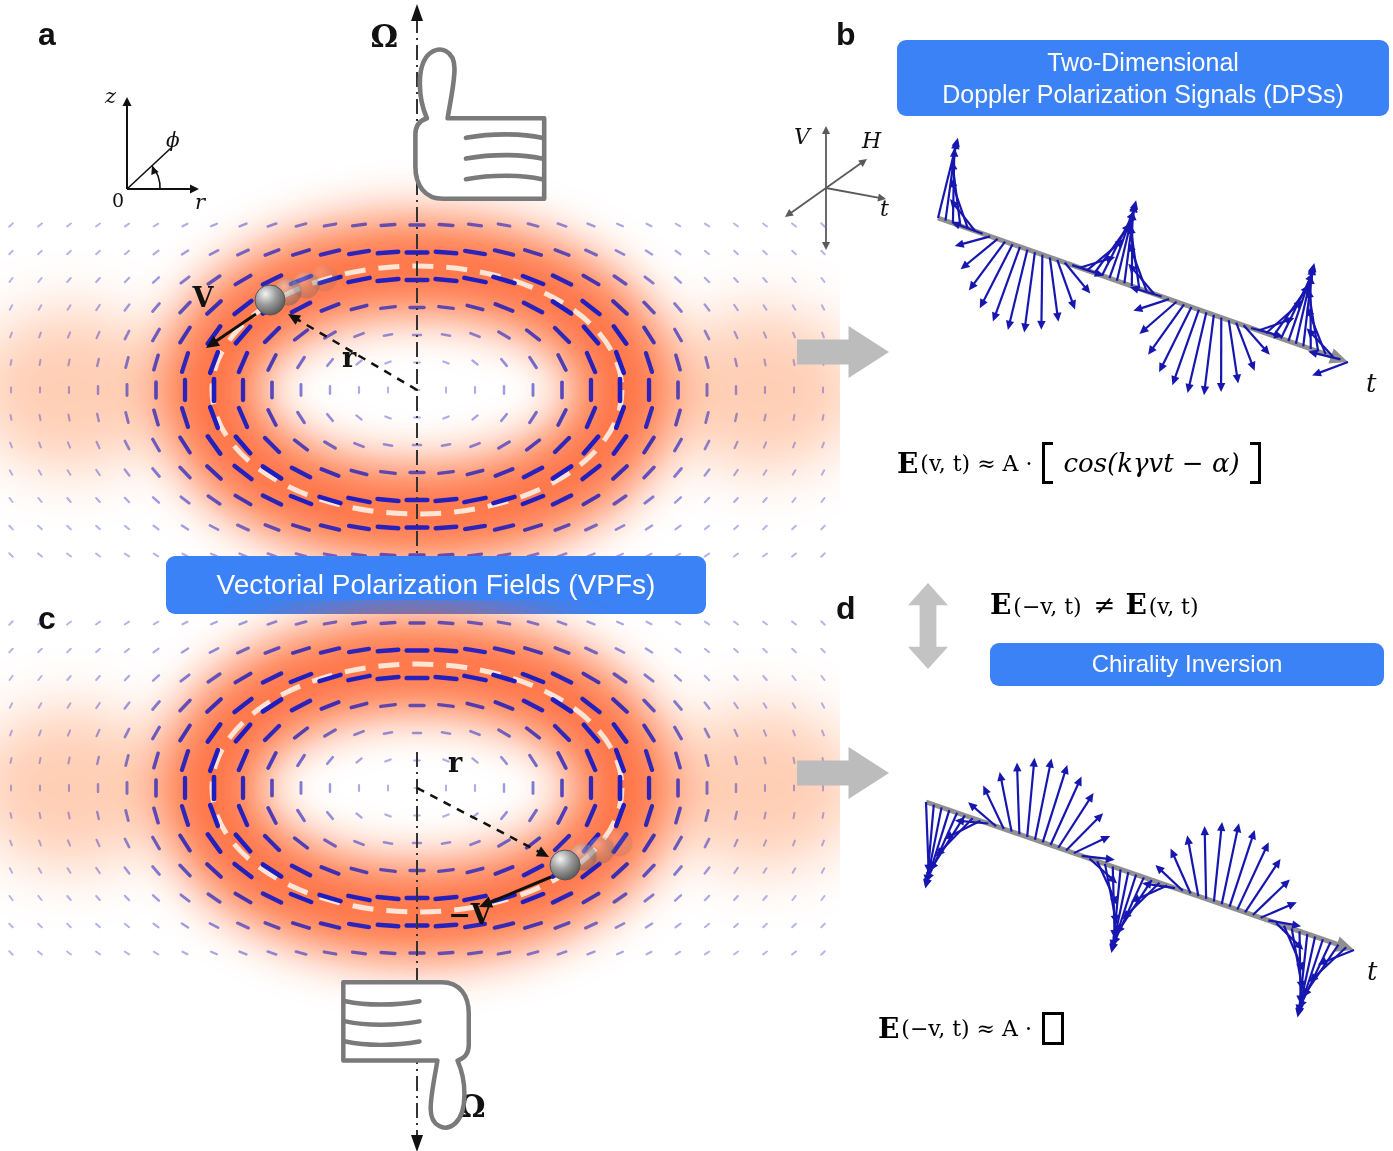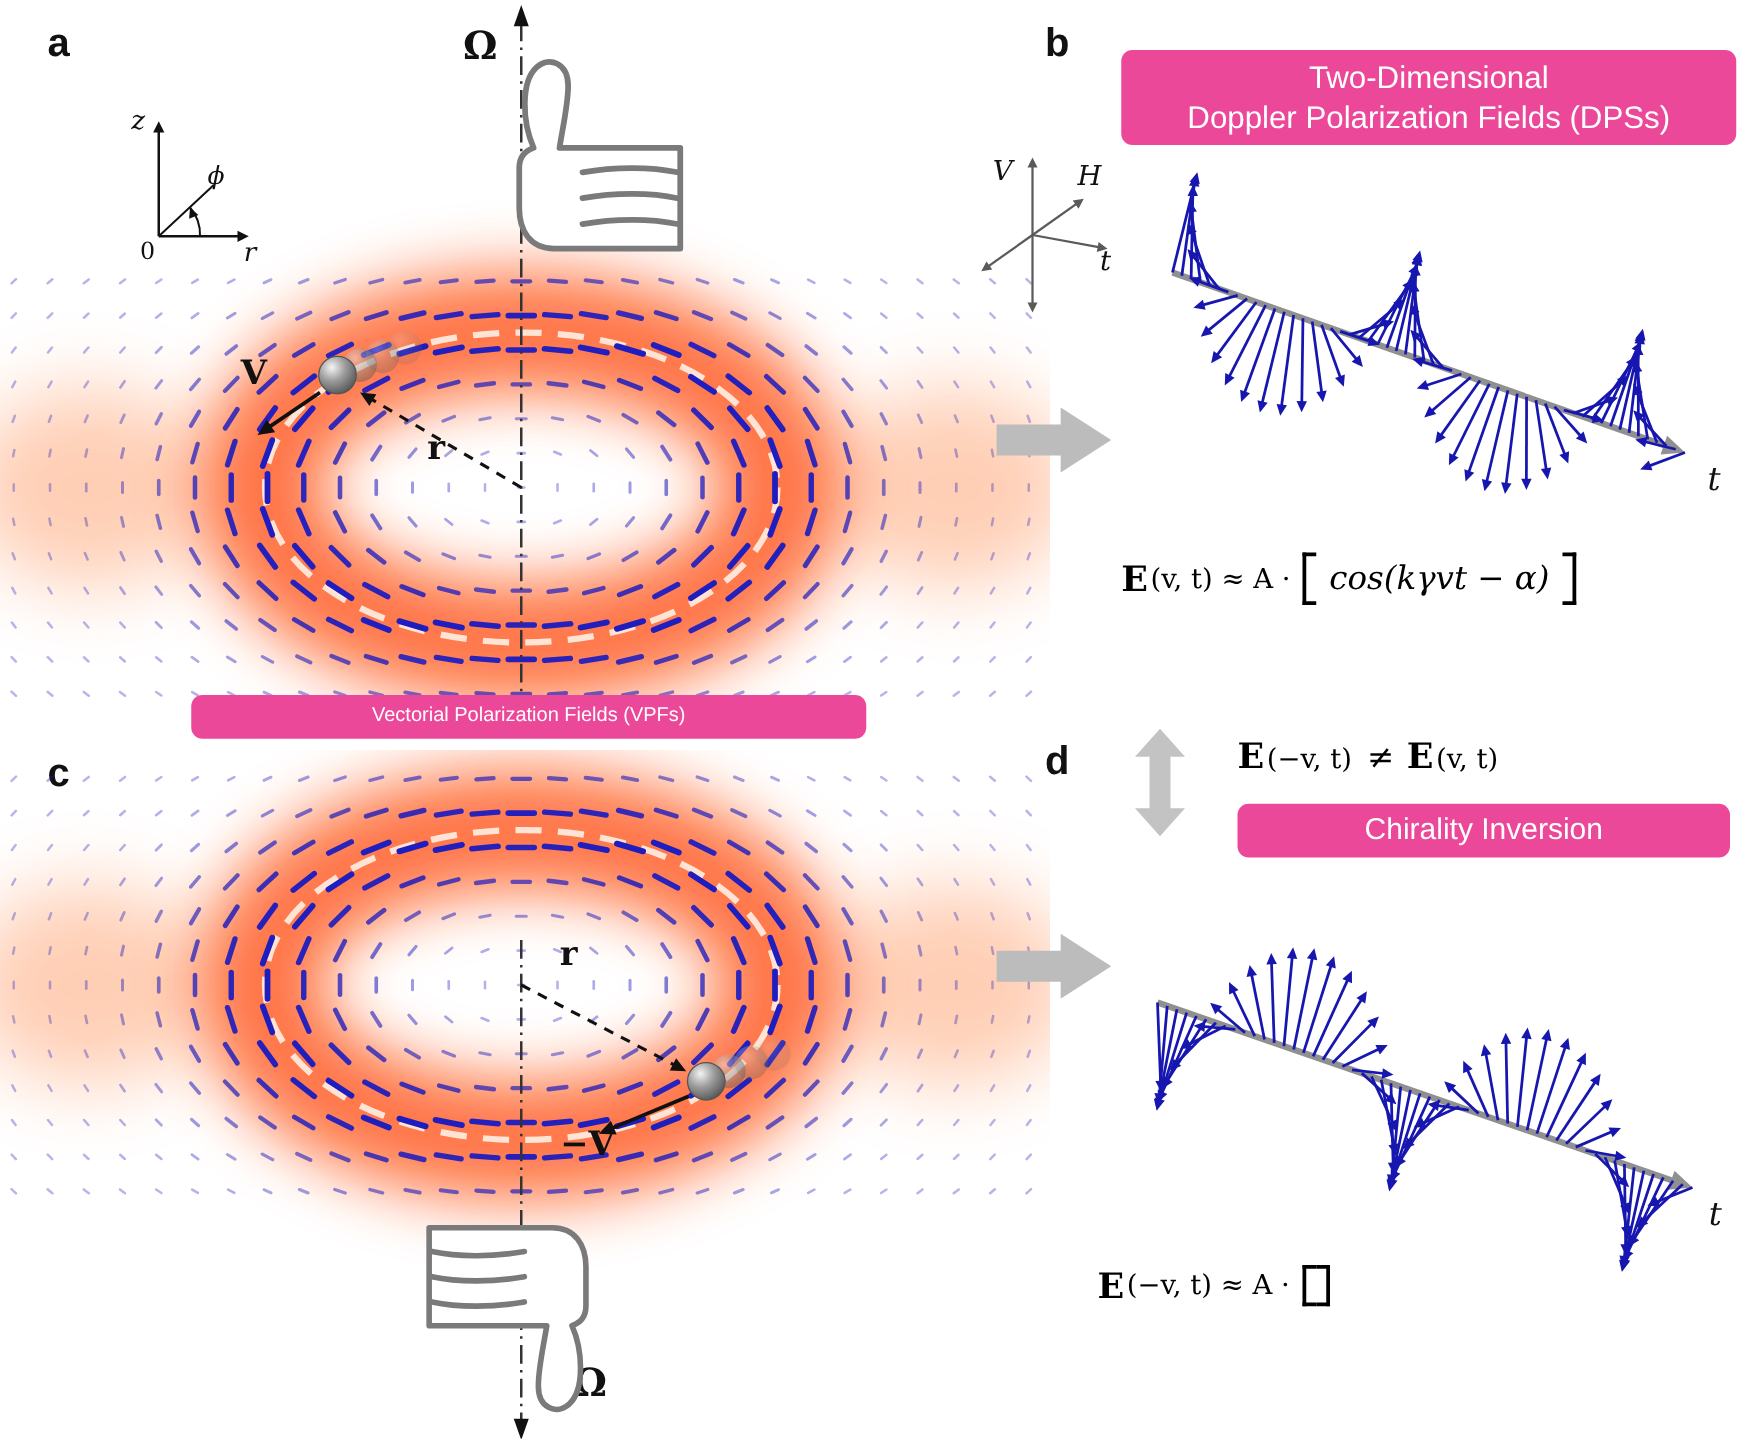--- a/index.html
+++ b/index.html
@@ -1,19 +1,19 @@
 <!DOCTYPE html>
 <html><head>
 <meta charset="utf-8">
 <style>
   *{margin:0;padding:0;box-sizing:border-box}
   html,body{width:1393px;height:1151px;background:#fff;position:relative;overflow:hidden;
     font-family:"Liberation Sans",sans-serif;color:#111}
   .panel-label{position:absolute;font-size:32px;font-weight:bold;color:#111}
-  .gray-box{position:absolute;background:#ec4899;color:#fff;border-radius:9px;display:flex;
+  .gray-box{position:absolute;background:#3b82f6;color:#fff;border-radius:9px;display:flex;
     flex-direction:column;align-items:center;justify-content:center;text-align:center;
     font-size:25px;line-height:1.28}
   .block-arrow{position:absolute;background:#bcbcbc;
     clip-path:polygon(0 26%,56% 26%,56% 0,100% 50%,56% 100%,56% 74%,0 74%)}
   .updown-arrow{position:absolute;background:#c3c3c3;
     clip-path:polygon(50% 0,100% 26%,71% 26%,71% 74%,100% 74%,50% 100%,0 74%,29% 74%,29% 26%,0 26%)}
   .equation{position:absolute;display:flex;align-items:center;font-family:"DejaVu Serif",serif;color:#000}
   .eq-e{font-weight:bold;font-size:28px}
   .eq-t{font-size:22px;margin-left:2px}
   .bk{width:11px;align-self:stretch;border-top:3px solid #000;border-bottom:3px solid #000}
@@ -465,21 +465,21 @@
     </defs>
     <defs>
       <radialGradient id="pga" cx="35%" cy="30%" r="80%">
         <stop offset="0%" stop-color="#f4f4f4"></stop>
         <stop offset="45%" stop-color="#9c9c9c"></stop>
         <stop offset="100%" stop-color="#4d4d4d"></stop>
       </radialGradient>
     </defs>
   </svg>
 
-<div class="gray-box" style="left:153px;top:556px;width:540px;height:35px;font-size:16px">
+<div class="gray-box" style="left:166px;top:556px;width:540px;height:58px;font-size:28px">
   <span>Vectorial Polarization Fields (VPFs)</span>
 </div>
 
 <div class="panel-label" style="left:38px;top:600px">c</div>
 
 <svg style="left:0;top:600px" width="840" height="560" viewBox="0 0 840 560">
   <g id="genC">
       <ellipse cx="72" cy="188" rx="100" ry="80" fill="#ff8c50" opacity="0.42" filter="url(#bl2c)"></ellipse>
       <ellipse cx="762" cy="188" rx="100" ry="80" fill="#ff8c50" opacity="0.42" filter="url(#bl2c)"></ellipse>
       <ellipse cx="417" cy="188" rx="212" ry="126" fill="none" stroke="#ff5a1e" stroke-width="95" opacity="0.72" filter="url(#blc)"></ellipse>
@@ -900,21 +900,21 @@
         <stop offset="45%" stop-color="#9c9c9c"></stop>
         <stop offset="100%" stop-color="#4d4d4d"></stop>
       </radialGradient>
     </defs>
   </svg>
 
 <div class="panel-label" style="left:836px;top:16px">b</div>
 
 <div class="gray-box" style="left:897px;top:40px;width:492px;height:76px">
   <div>Two-Dimensional</div>
-  <div>Doppler Polarization Fields (DPSs)</div>
+  <div>Doppler Polarization Signals (DPSs)</div>
 </div>
 
 <svg style="left:766px;top:102px" width="128" height="156" viewBox="0 0 128 156">
   <g id="axg">
       <line x1="60" y1="86" x2="60.0" y2="28.0" stroke="#5a5a5a" stroke-width="1.8"></line>
       <polygon points="60.0,24.0 64.0,32.0 56.0,32.0" fill="#5a5a5a"></polygon>
       <line x1="60" y1="86" x2="60.0" y2="144.0" stroke="#5a5a5a" stroke-width="1.8"></line>
       <polygon points="60.0,148.0 56.0,140.0 64.0,140.0" fill="#5a5a5a"></polygon>
       <line x1="60" y1="86" x2="97.7" y2="59.3" stroke="#5a5a5a" stroke-width="1.8"></line>
       <polygon points="101.0,57.0 96.8,64.9 92.2,58.4" fill="#5a5a5a"></polygon>

